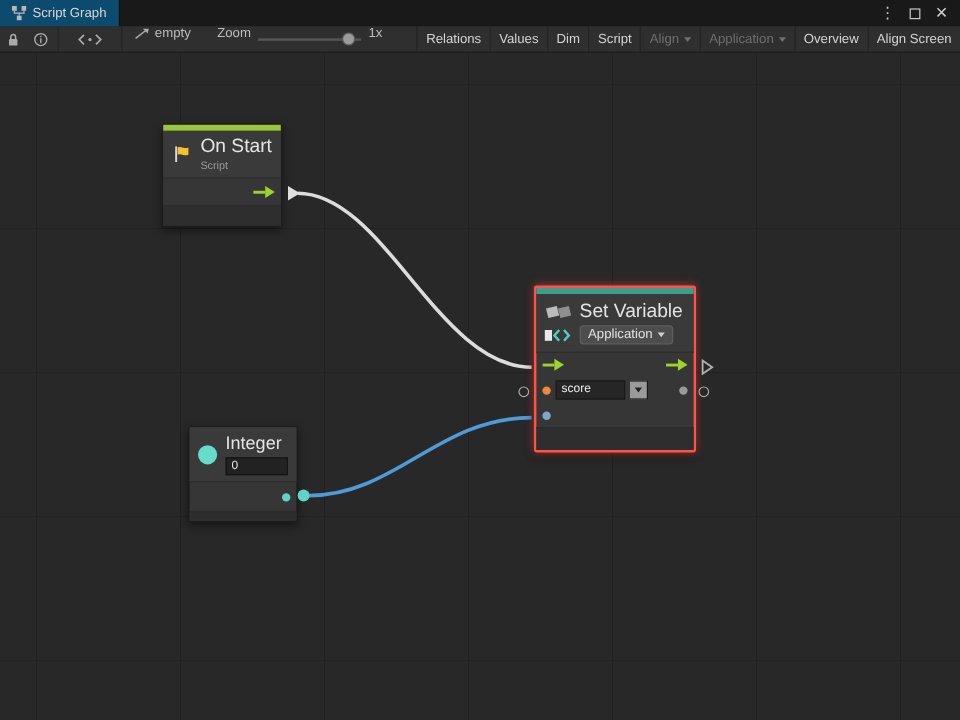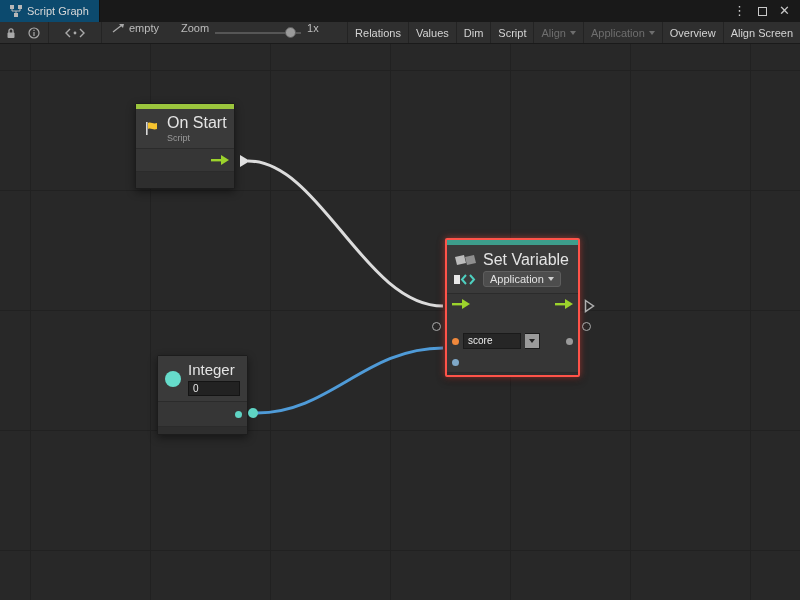--- a/index.html
+++ b/index.html
@@ -63,21 +63,21 @@
 
   
   .node.set-variable { left:445px; top:194px; width:135px; height:139px;
         border:2px solid #ff5349; box-shadow:0 0 7px rgba(255,80,70,.55), 0 3px 8px rgba(0,0,0,.45); }
   .node.set-variable .nhead { padding:4px 2px 6px 6px; }
   .sv-row { display:flex; align-items:center; gap:6px; margin-top:2px; }
   .sv-dd { display:flex; align-items:center; height:16px; background:#4d4d4d; border:1px solid #5e5e5e;
            border-radius:3px; padding:0 6px; color:#e2e2e2; font-size:11px; }
   .sv-dd .caret { border-top-color:#d0d0d0; }
   .node.set-variable .prow.r1 { height:20px; justify-content:space-between; }
-  .node.set-variable .prow.r2 { height:22px; gap:4px;margin-top:16px; }
+  .node.set-variable .prow.r2 { height:22px; gap:4px; }
   .node.set-variable .prow.r3 { height:20px; }
   .field { width:58px; height:16px; background:#262626; border:1px solid #1a1a1a; color:#ececec;
            font-size:10px; line-height:14px; padding:0 4px; overflow:hidden; }
   .fdrop { width:15px; height:16px; background:#9a9a9a; border:1px solid #1a1a1a; border-left:none;
            display:flex; align-items:center; justify-content:center; }
   .fdrop .caret { margin:0; border-top-color:#222; }
   .spacer { flex:1; }
 
   
   .node.integer { left:157px; top:311px; width:91px; height:80px; }

